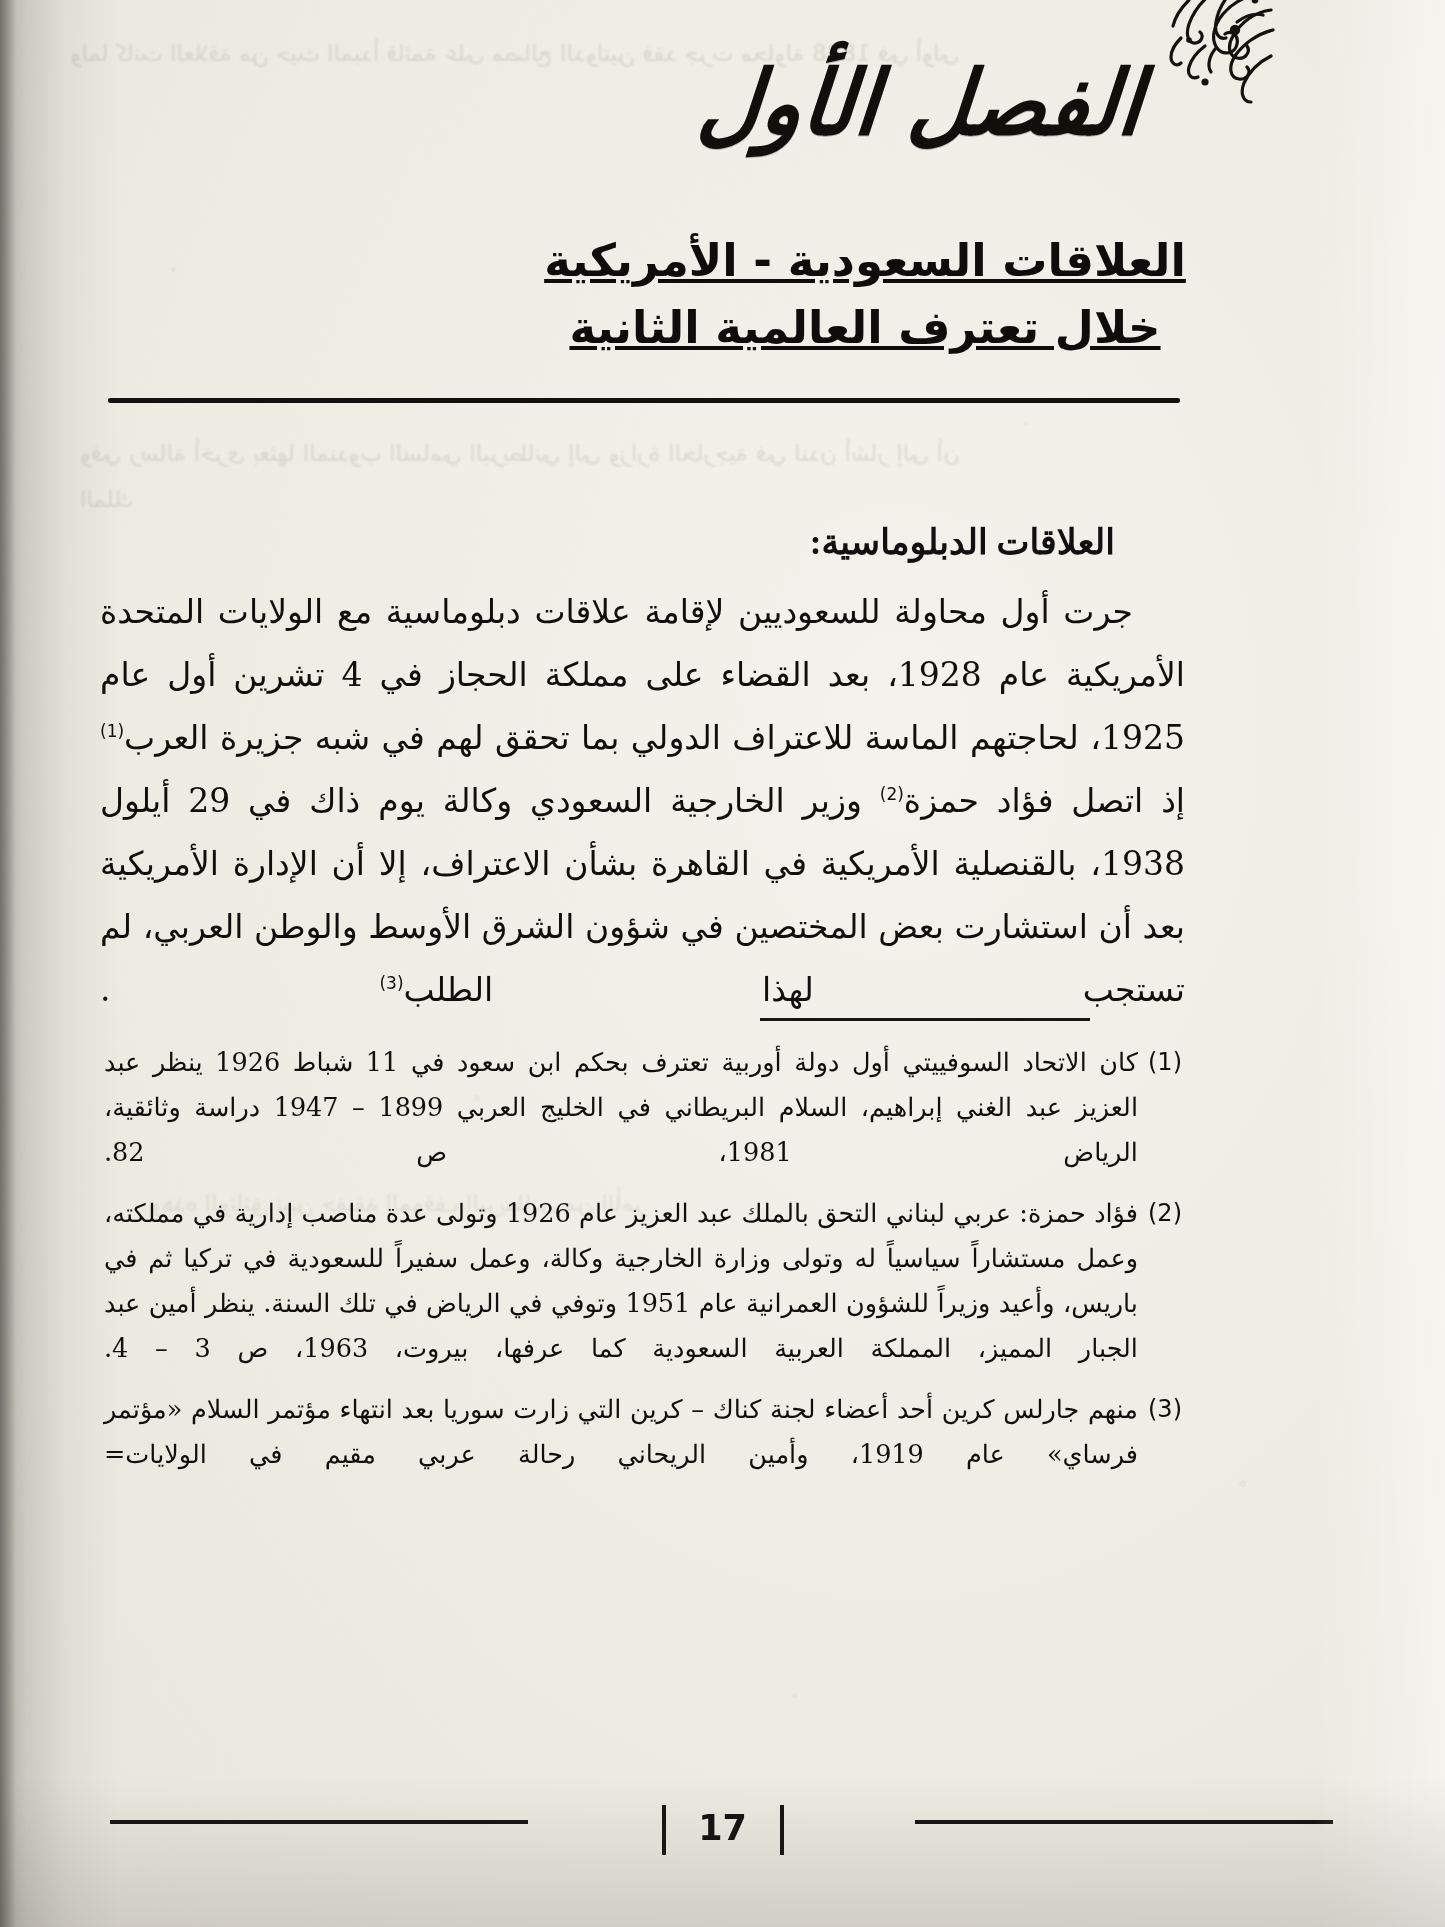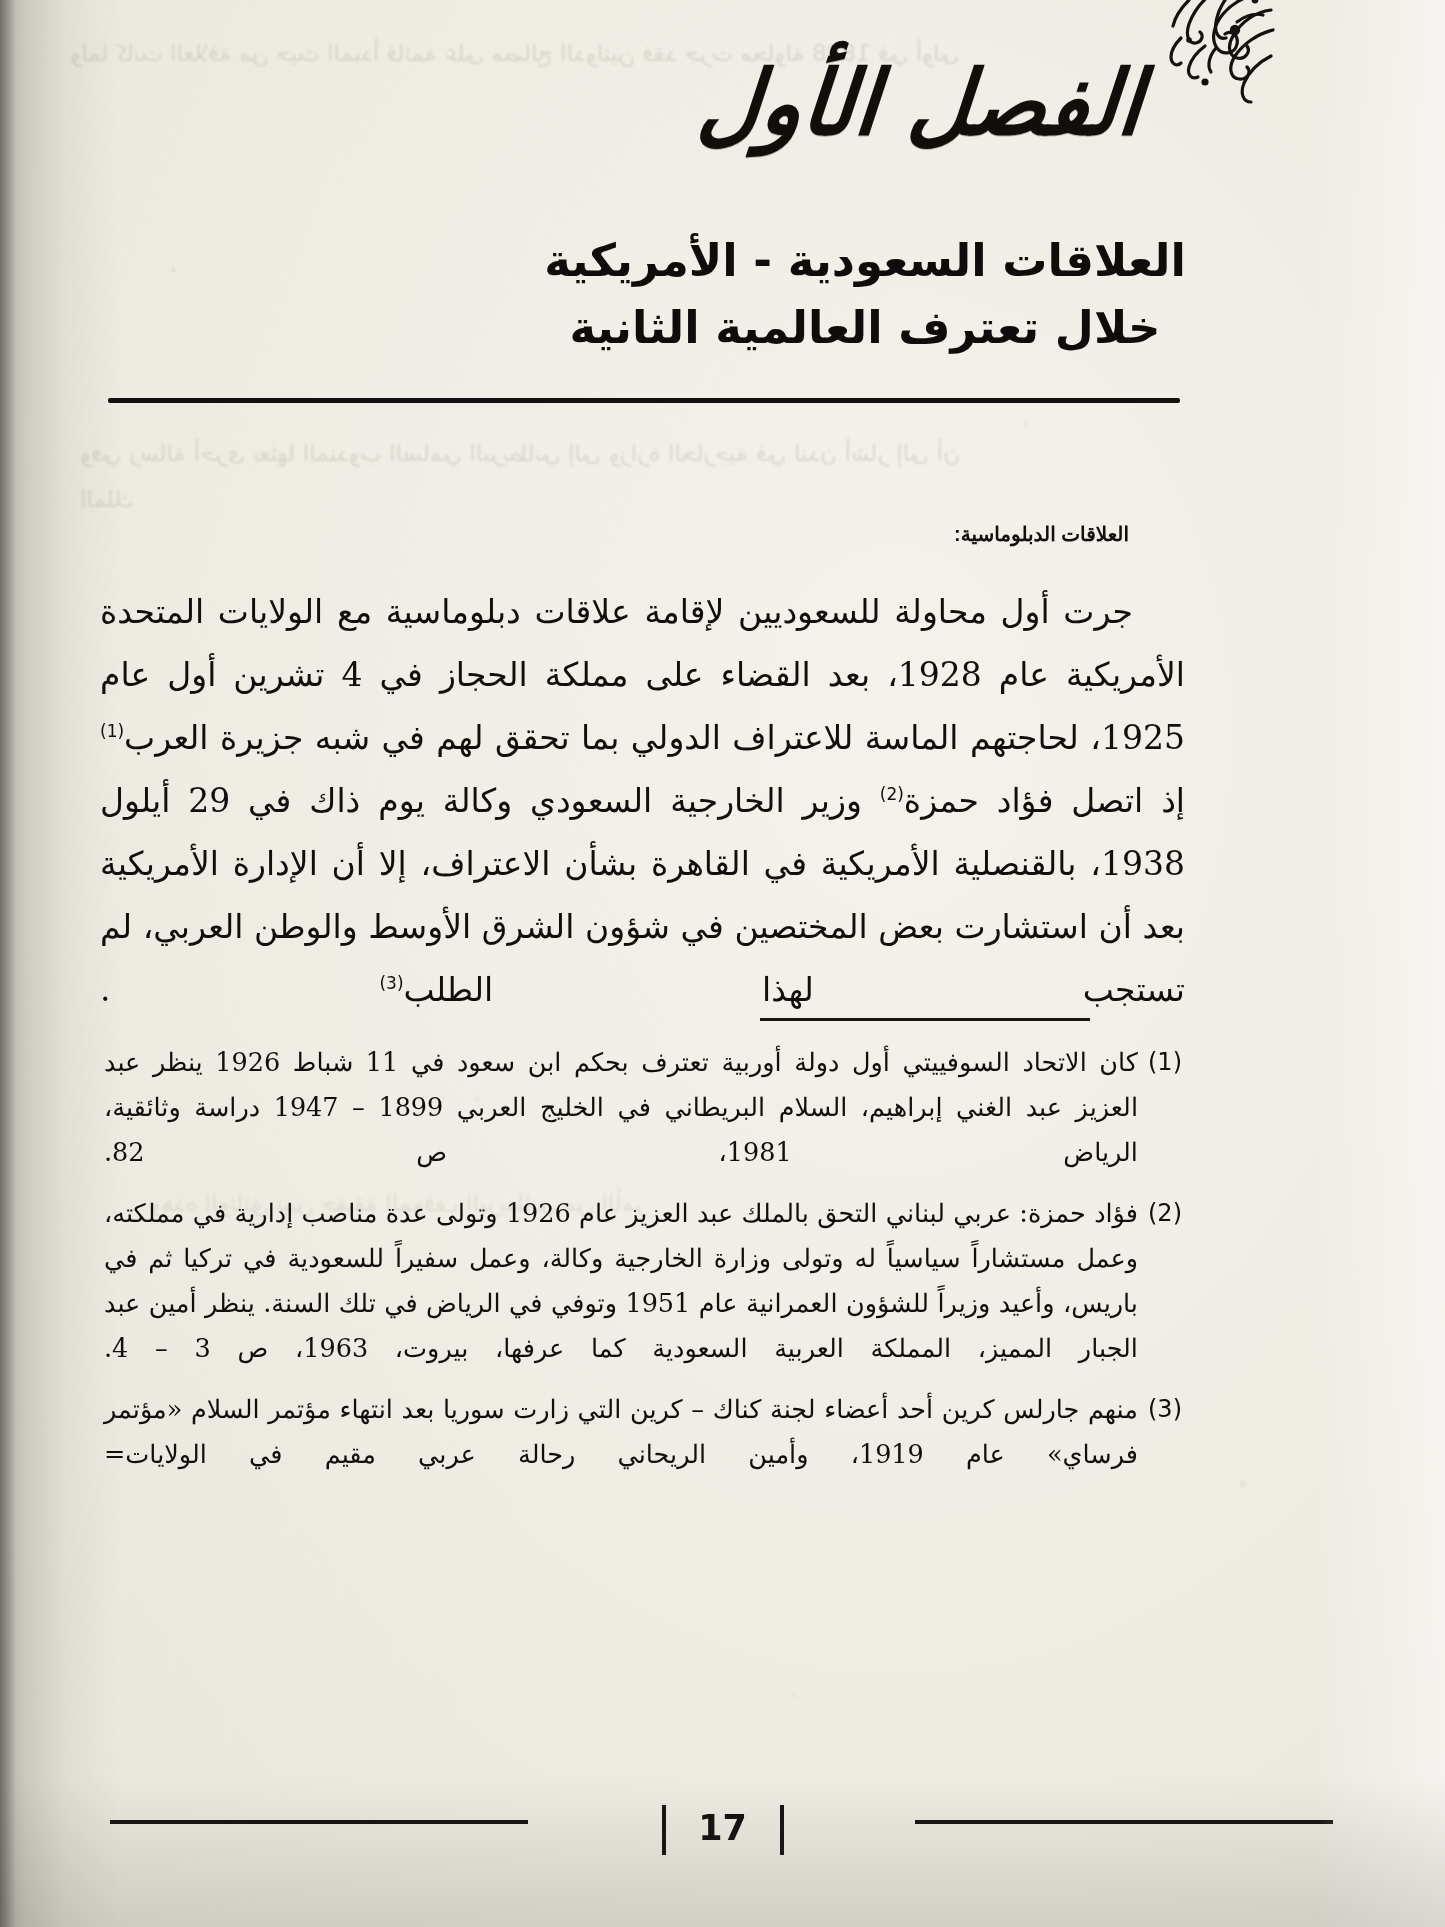--- a/index.html
+++ b/index.html
@@ -136,38 +136,39 @@
     width: 760px;
     text-align: center;
   }
   .title-line {
     font-family: "DejaVu Sans", "Liberation Sans", sans-serif;
     font-size: 45px;
     font-weight: 700;
     line-height: 1.48;
     color: #0e0d0b;
     letter-spacing: 0px;
+    text-decoration: underline;
   }
 
   .rule-main {
     position: absolute;
     top: 398px;
     left: 108px;
     width: 1072px;
     height: 5px;
     background: #121110;
     border-radius: 2px;
   }
 
   .section-heading {
     position: absolute;
     top: 522px;
-    right: 316px;
-    font-family: Liberation Sans, sans-serif;
-    font-size: 20px;
+    right: 330px;
+    font-family: Liberation Serif, serif;
+    font-size: 35px;
     font-weight: 700;
     color: #111010;
     letter-spacing: 0px;
   }
 
   .body-text {
     position: absolute;
     top: 580px;
     left: 100px;
     width: 1085px;

